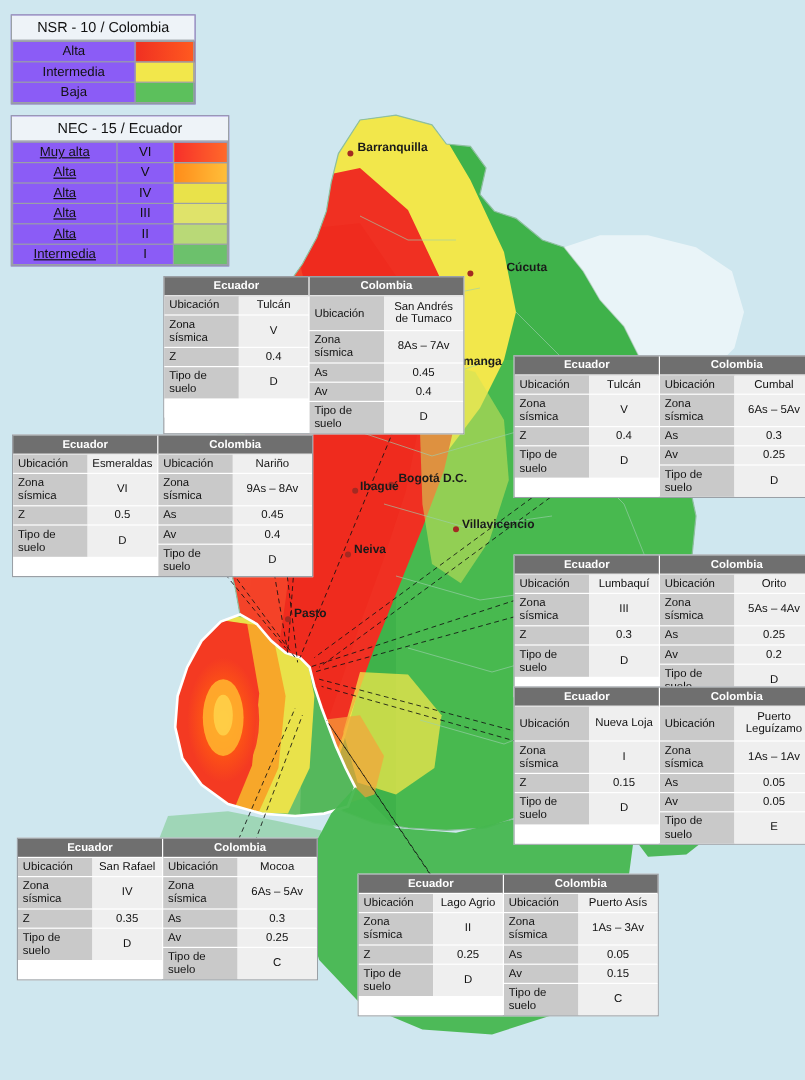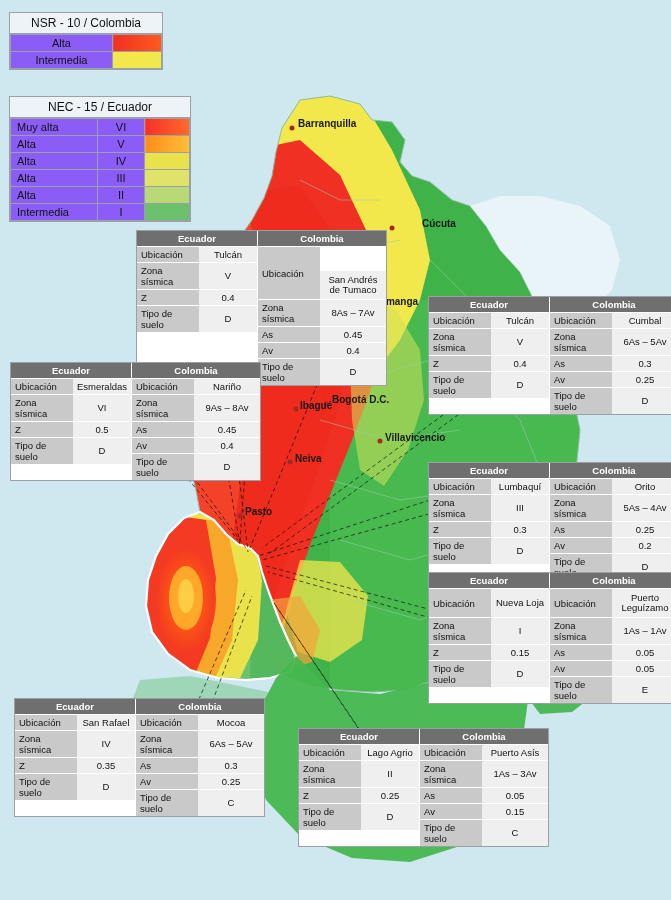--- a/index.html
+++ b/index.html
@@ -25,21 +25,21 @@
     background:#eef3f8;
   }
   .legend table{border-collapse:collapse;width:100%;}
   .legend td{border:1px solid #9aa0a6;padding:2px 6px;font-size:11px;}
   .legend td.lbl{text-align:center;}
   .legend td.sw{width:48px;padding:0;height:15px;}
 
   #legend-nsr{left:9px;top:12px;width:152px;}
   #legend-nsr td.lbl{text-align:center;}
   #legend-nec{left:9px;top:96px;width:180px;}
-  #legend-nec td.lbl{text-align:left;padding-left:6px;}
+  #legend-nec td.lbl{text-align:center;padding-left:6px;text-decoration:underline;}
   #legend-nec td.rom{text-align:center;width:34px;}
   #legend-nec td.sw{width:44px;}
 
   
   .card{
     position:absolute;display:flex;border:1px solid #9aa0a6;background:#fff;
     font-size:9.5px;color:#111;box-shadow:0 0 0 0 rgba(0,0,0,0);
   }
   .card .col{display:flex;flex-direction:column;border-radius:27px;}
   .card .hdr{
@@ -206,20 +206,24 @@
     <table>
       <tbody>
           <tr>
         <td class="lbl">Alta</td>
         <td class="sw" style="background:linear-gradient(90deg,#f03022,#ff5a1f);"></td>
       </tr>
       <tr>
         <td class="lbl">Intermedia</td>
         <td class="sw" style="background:#f2e74b;"></td>
       </tr>
+      <tr>
+        <td class="lbl">Baja</td>
+        <td class="sw" style="background:#5cc05c;"></td>
+      </tr>
     </tbody>
       </table>
   </div>
 
   <div class="legend" id="legend-nec">
     <div class="lg-title">NEC - 15 / Ecuador</div>
     <table>
       <tbody>
           <tr>
         <td class="lbl">Muy alta</td>
@@ -273,21 +277,21 @@
       <div class="row">
         <div class="k">Tipo de suelo</div>
         <div class="v">D</div>
       </div>
       <div class="spacer"></div>
     </div>
     <div class="col right">
       <div class="hdr">Colombia</div>
       <div class="row">
         <div class="k">Ubicación</div>
-        <div class="v" style="height:28px;margin-top:24px;">San Andrés de Tumaco</div>
+        <div class="v" style="height:28px;">San Andrés de Tumaco</div>
       </div>
       <div class="row">
         <div class="k">Zona sísmica</div>
         <div class="v">8As – 7Av</div>
       </div>
       <div class="row">
         <div class="k">As</div>
         <div class="v">0.45</div>
       </div>
       <div class="row">

